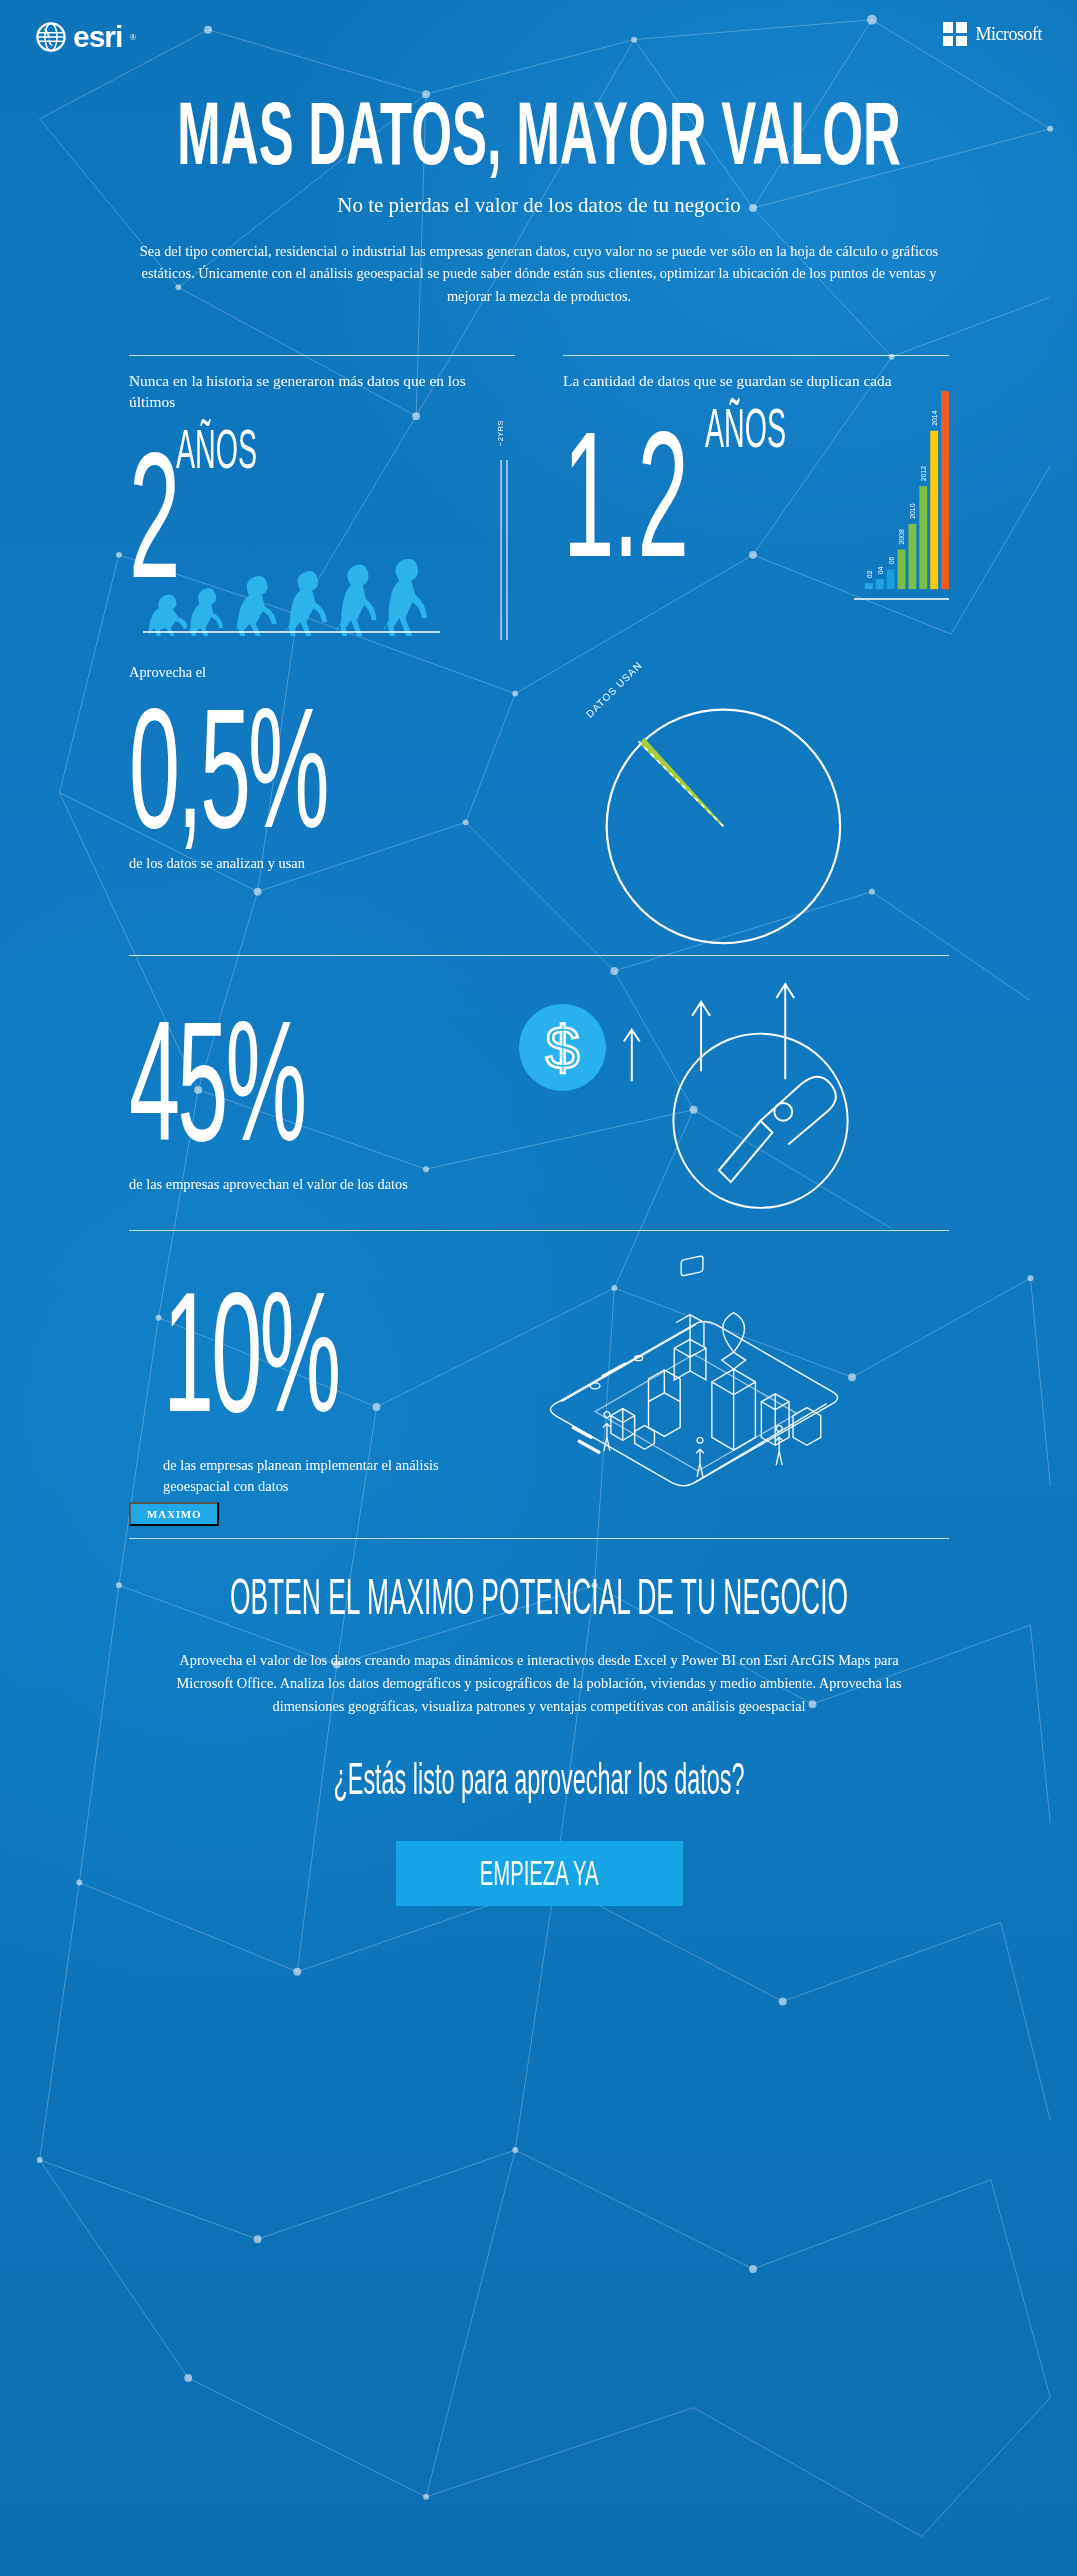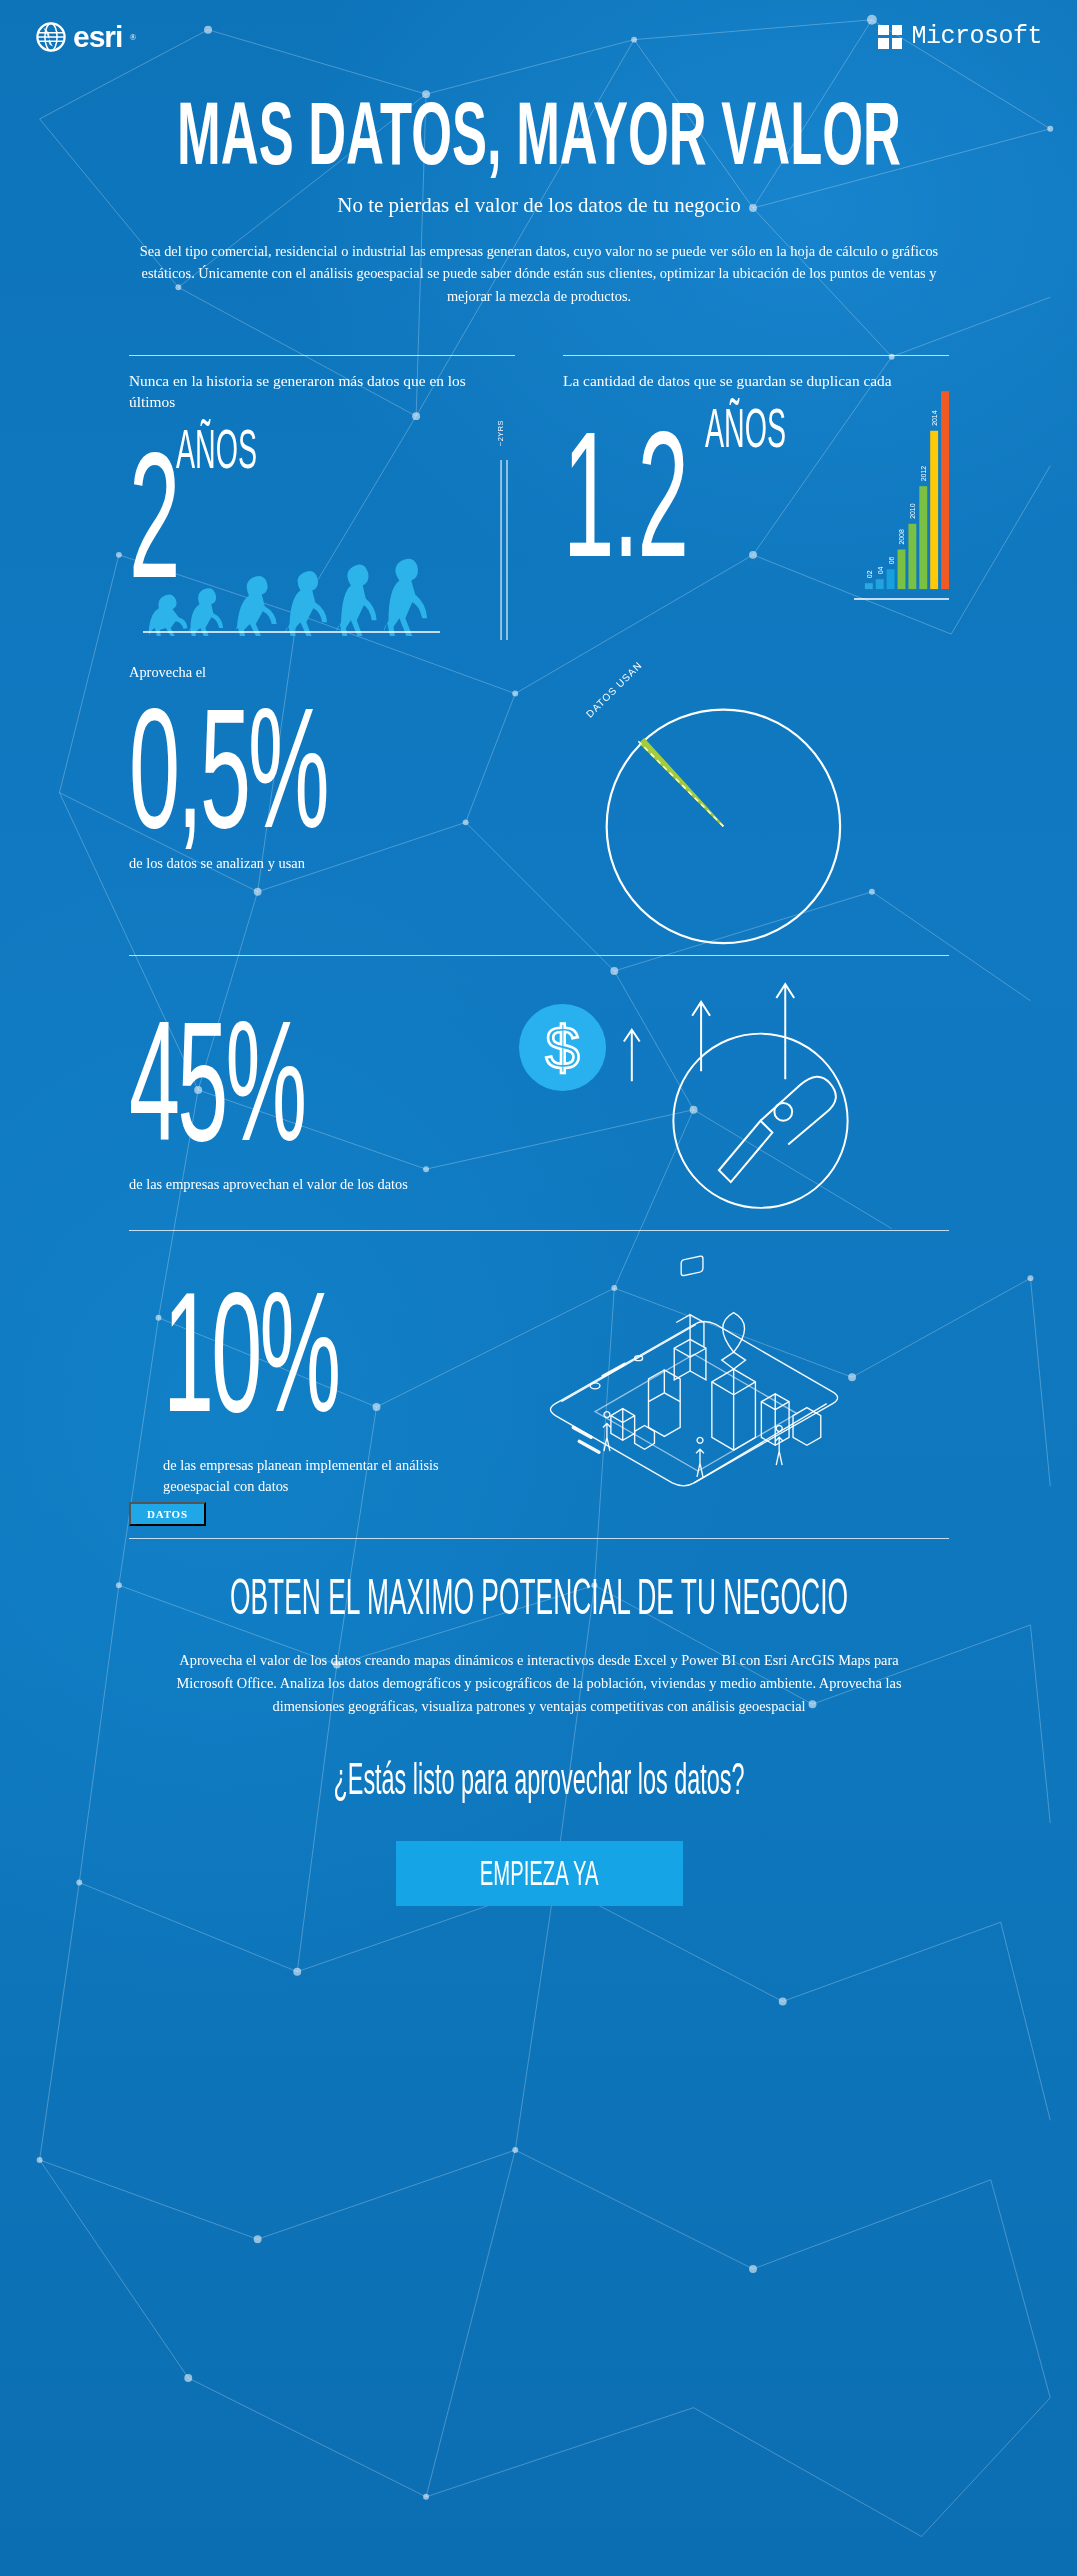--- a/index.html
+++ b/index.html
@@ -21,21 +21,21 @@
     padding:22px 36px 0 36px;}
   .esri-logo{display:flex;align-items:center;gap:7px;}
   .globe{width:30px;height:30px;}
   .esri-word{font-family:"Liberation Sans",sans-serif;font-weight:bold;font-size:30px;
     letter-spacing:-1px;line-height:1;}
   .esri-reg{font-size:9px;vertical-align:super;font-weight:normal;}
   .ms-logo{display:flex;align-items:center;gap:9px;}
   .ms-grid{width:24px;height:24px;display:grid;grid-template-columns:1fr 1fr;
     grid-template-rows:1fr 1fr;gap:3px;}
   .ms-grid i{background:#fff;display:block;}
-  .ms-word{font-family:Liberation Mono, monospace;font-size:25px;font-weight:normal;
+  .ms-word{font-family:Liberation Serif, serif;font-size:18px;font-weight:normal;
     letter-spacing:-0.5px;}
 
   h1.title{font-family:"Liberation Sans Narrow","Liberation Sans",sans-serif;
     font-weight:bold;font-size:61px;letter-spacing:0px;text-align:center;
     margin:38px 0 0 0;line-height:1;transform:scaleX(0.86) scaleY(1.45);
     transform-origin:center top;}
   .subtitle{text-align:center;font-size:21px;margin:42px 0 0 0;
     font-family:"Liberation Serif",serif;}
   .intro{text-align:center;font-size:14.4px;line-height:1.55;margin:22px auto 0 auto;
     width:812px;font-family:"Liberation Serif",serif;}
@@ -373,21 +373,21 @@
               <path d="M108 172 v14 M108 166 a3 3 0 1 1 .1 0 M104 176 l4-4 4 4 M105 200 l3-14 3 14"></path>
               <path d="M202 198 v14 M202 192 a3 3 0 1 1 .1 0 M198 202 l4-4 4 4 M199 226 l3-14 3 14"></path>
               <path d="M282 186 v14 M282 180 a3 3 0 1 1 .1 0 M278 190 l4-4 4 4 M279 214 l3-14 3 14"></path>
             </g>
           </svg>
         </div>
       </div>
     </div>
 
     <div class="sect" style="margin-top:6px;">
-      <button class="fuente">DATOS</button>
+      <button class="fuente">MAXIMO</button>
       <div class="rule" style="margin-top:12px;"></div>
     </div>
 
     <div>
       <h2 class="footer-h2">OBTEN EL MAXIMO POTENCIAL DE TU NEGOCIO</h2>
       <p class="footer-p">Aprovecha el valor de los datos creando mapas dinámicos e interactivos desde Excel y Power BI con Esri ArcGIS Maps para Microsoft Office.  Analiza los datos demográficos y psicográficos de la población, viviendas y medio ambiente. Aprovecha las dimensiones geográficas, visualiza patrones y ventajas competitivas con análisis geoespacial</p>
       <div class="cta-q">¿Estás listo para aprovechar los datos?</div>
       <button class="cta-btn">
         <span>EMPIEZA YA</span>
       </button>

